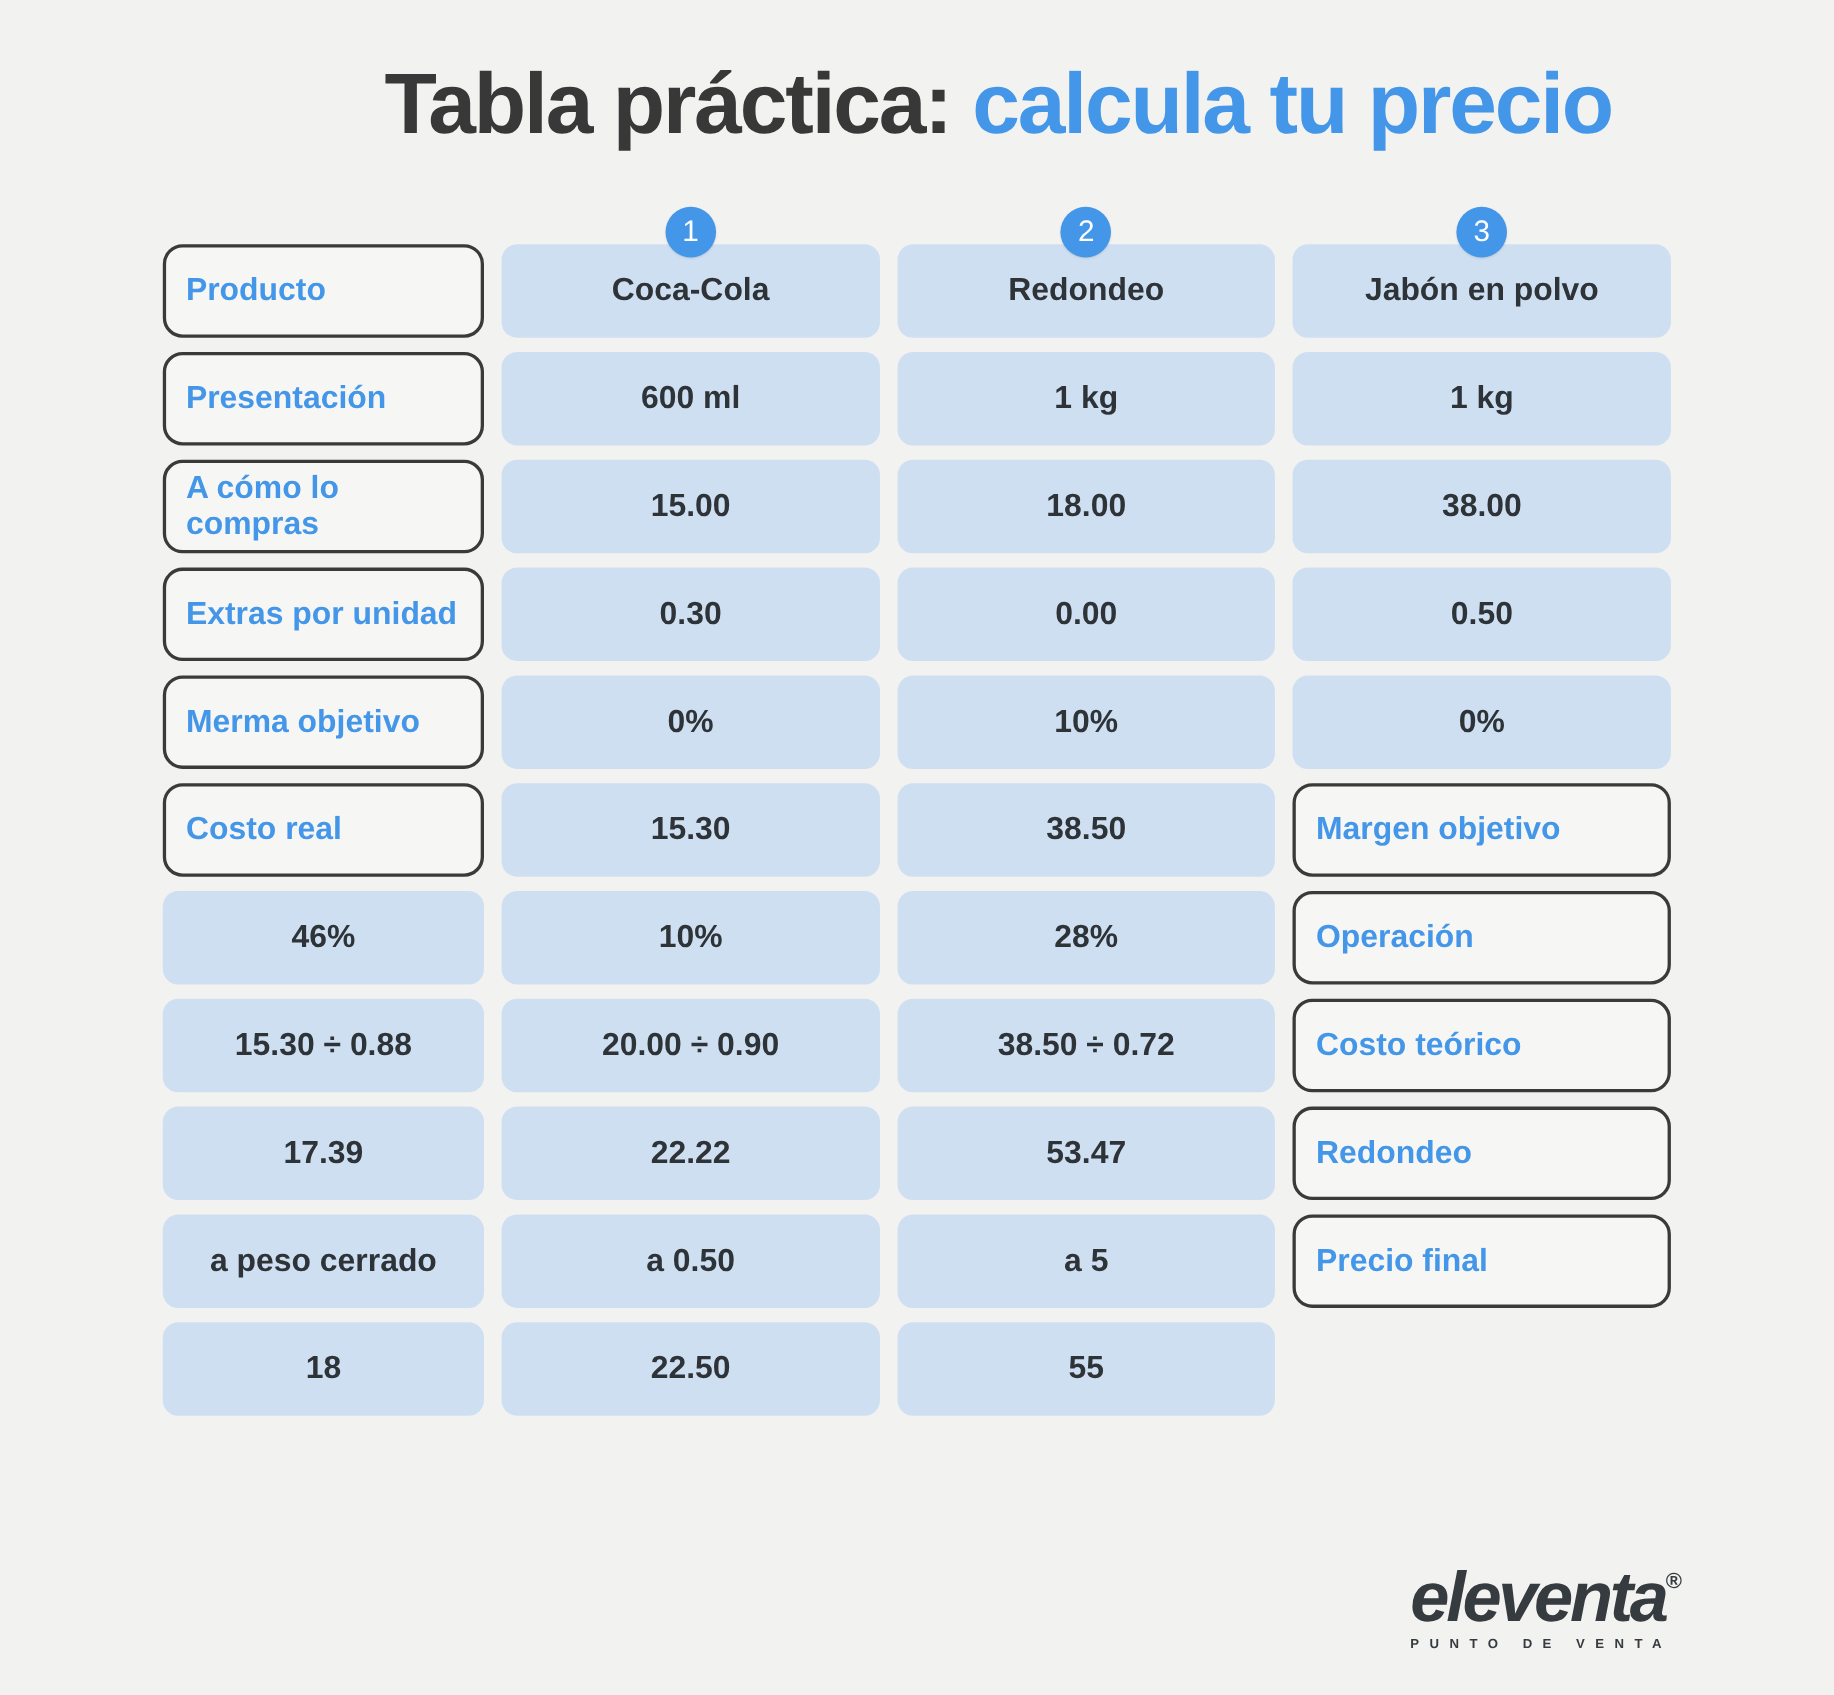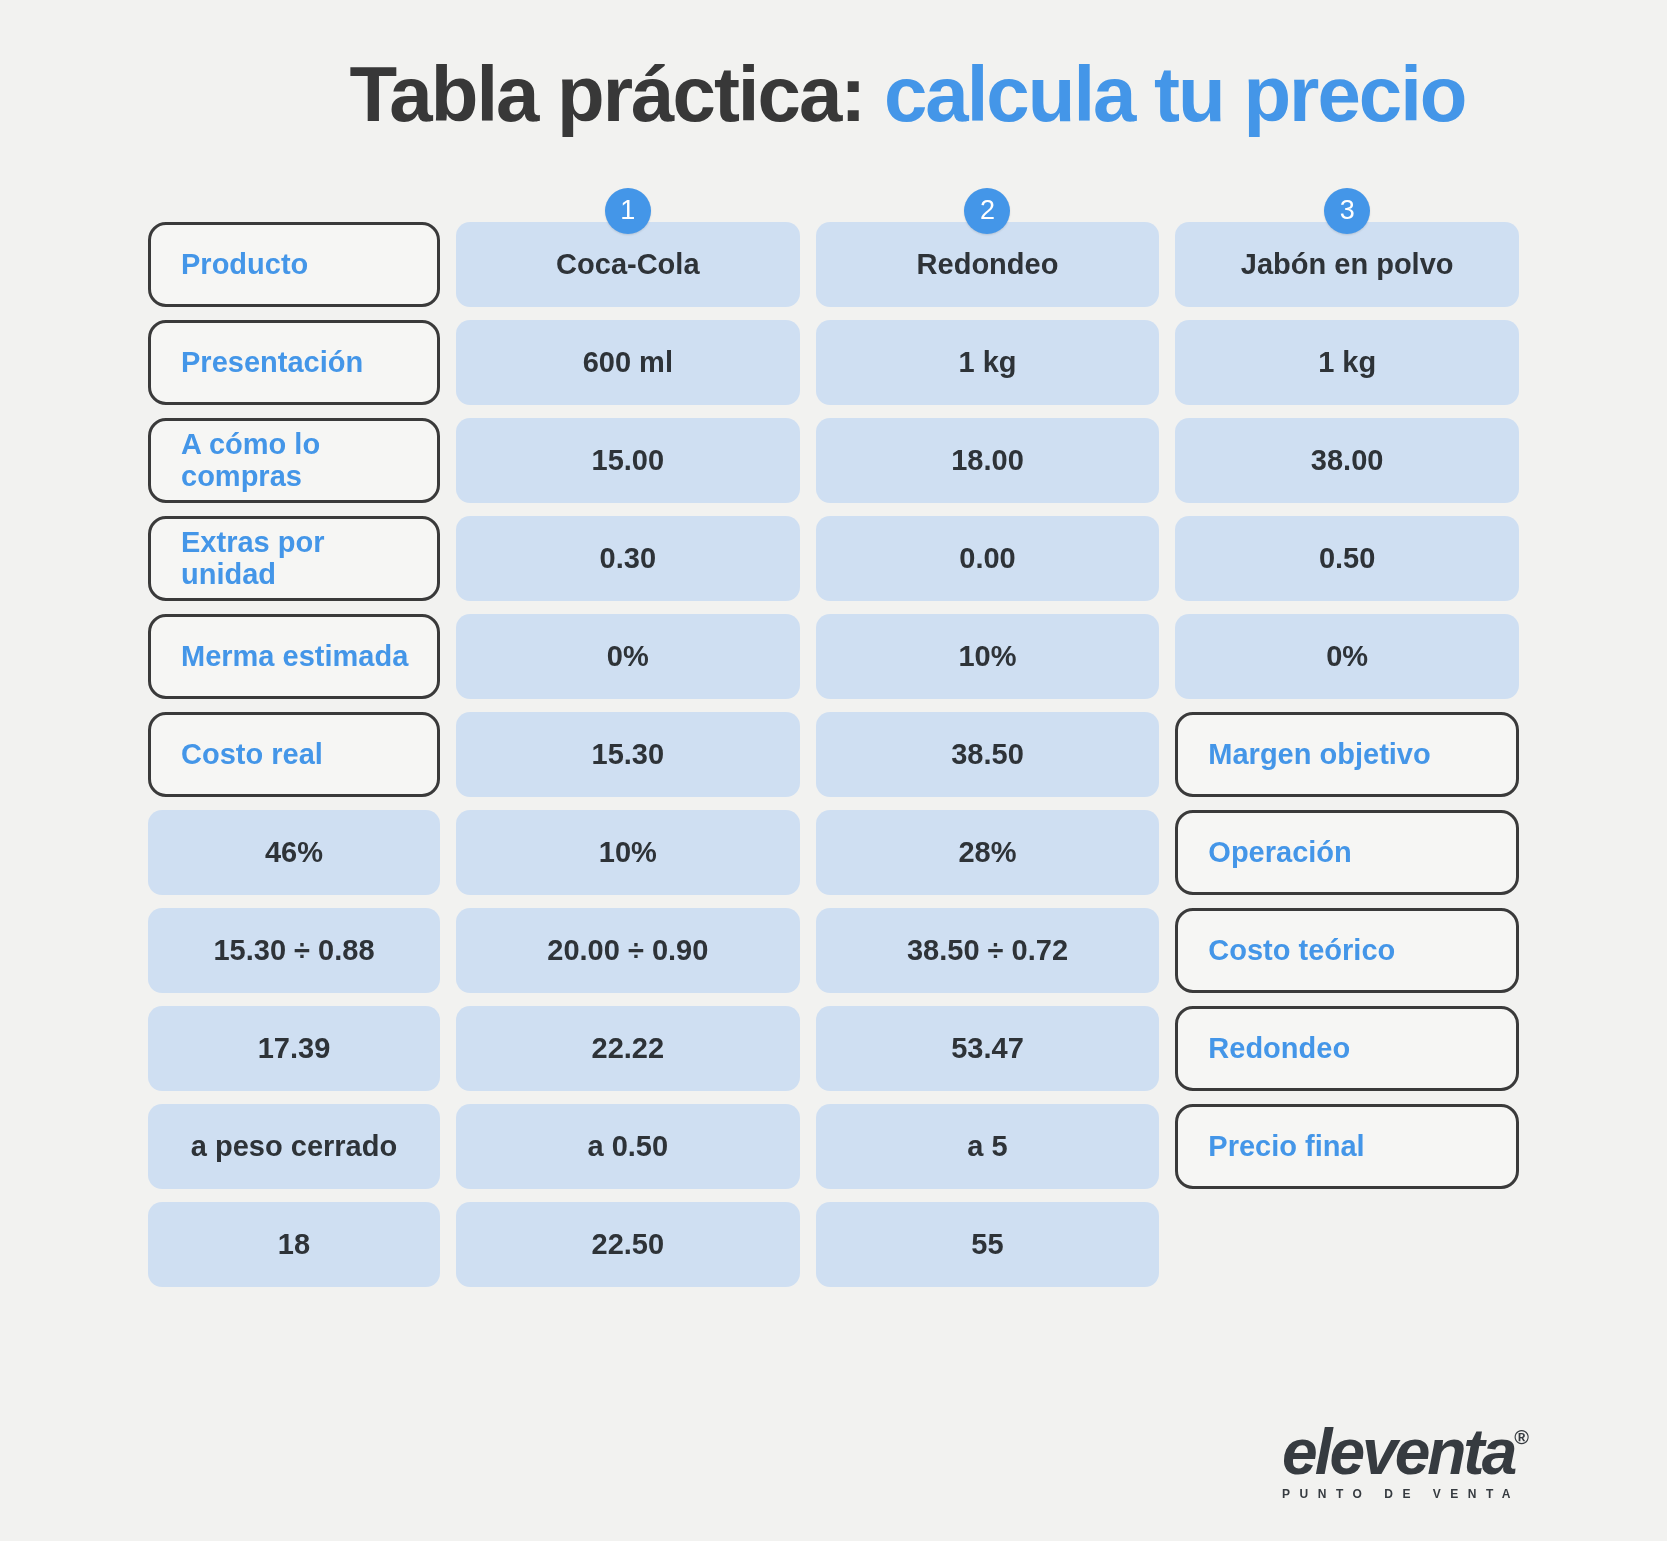--- a/index.html
+++ b/index.html
@@ -25,21 +25,21 @@
     grid-template-columns:292px repeat(3,1fr);
     gap:13px 16px;
     grid-auto-rows:85px;
     margin:82px 148px 0 148px;
   }
   .label-box{
     border:3px solid var(--border-dark);
     border-radius:18px;
     background:var(--label-bg);
     display:flex;align-items:center;
-    padding:0 16px 0 30px;
+    padding:0 16px 0 18px;
     color:var(--accent-blue);
     font-weight:bold;font-size:29px;line-height:1.12;
   }
   .cell{
     background:var(--cell-bg);
     border-radius:14px;
     display:flex;align-items:center;justify-content:center;
     font-weight:bold;font-size:29px;color:var(--cell-text);
     position:relative;text-align:center;padding:0 10px;
   }
@@ -121,21 +121,21 @@
       <span>0.30</span>
     </div>
   <div class="cell">
       <span>0.00</span>
     </div>
   <div class="cell">
       <span>0.50</span>
     </div>
 
   <div class="label-box">
-      <span>Merma estimada</span>
+      <span>Merma objetivo</span>
     </div>
   <div class="cell">
       <span>0%</span>
     </div>
   <div class="cell">
       <span>10%</span>
     </div>
   <div class="cell">
       <span>0%</span>
     </div>

